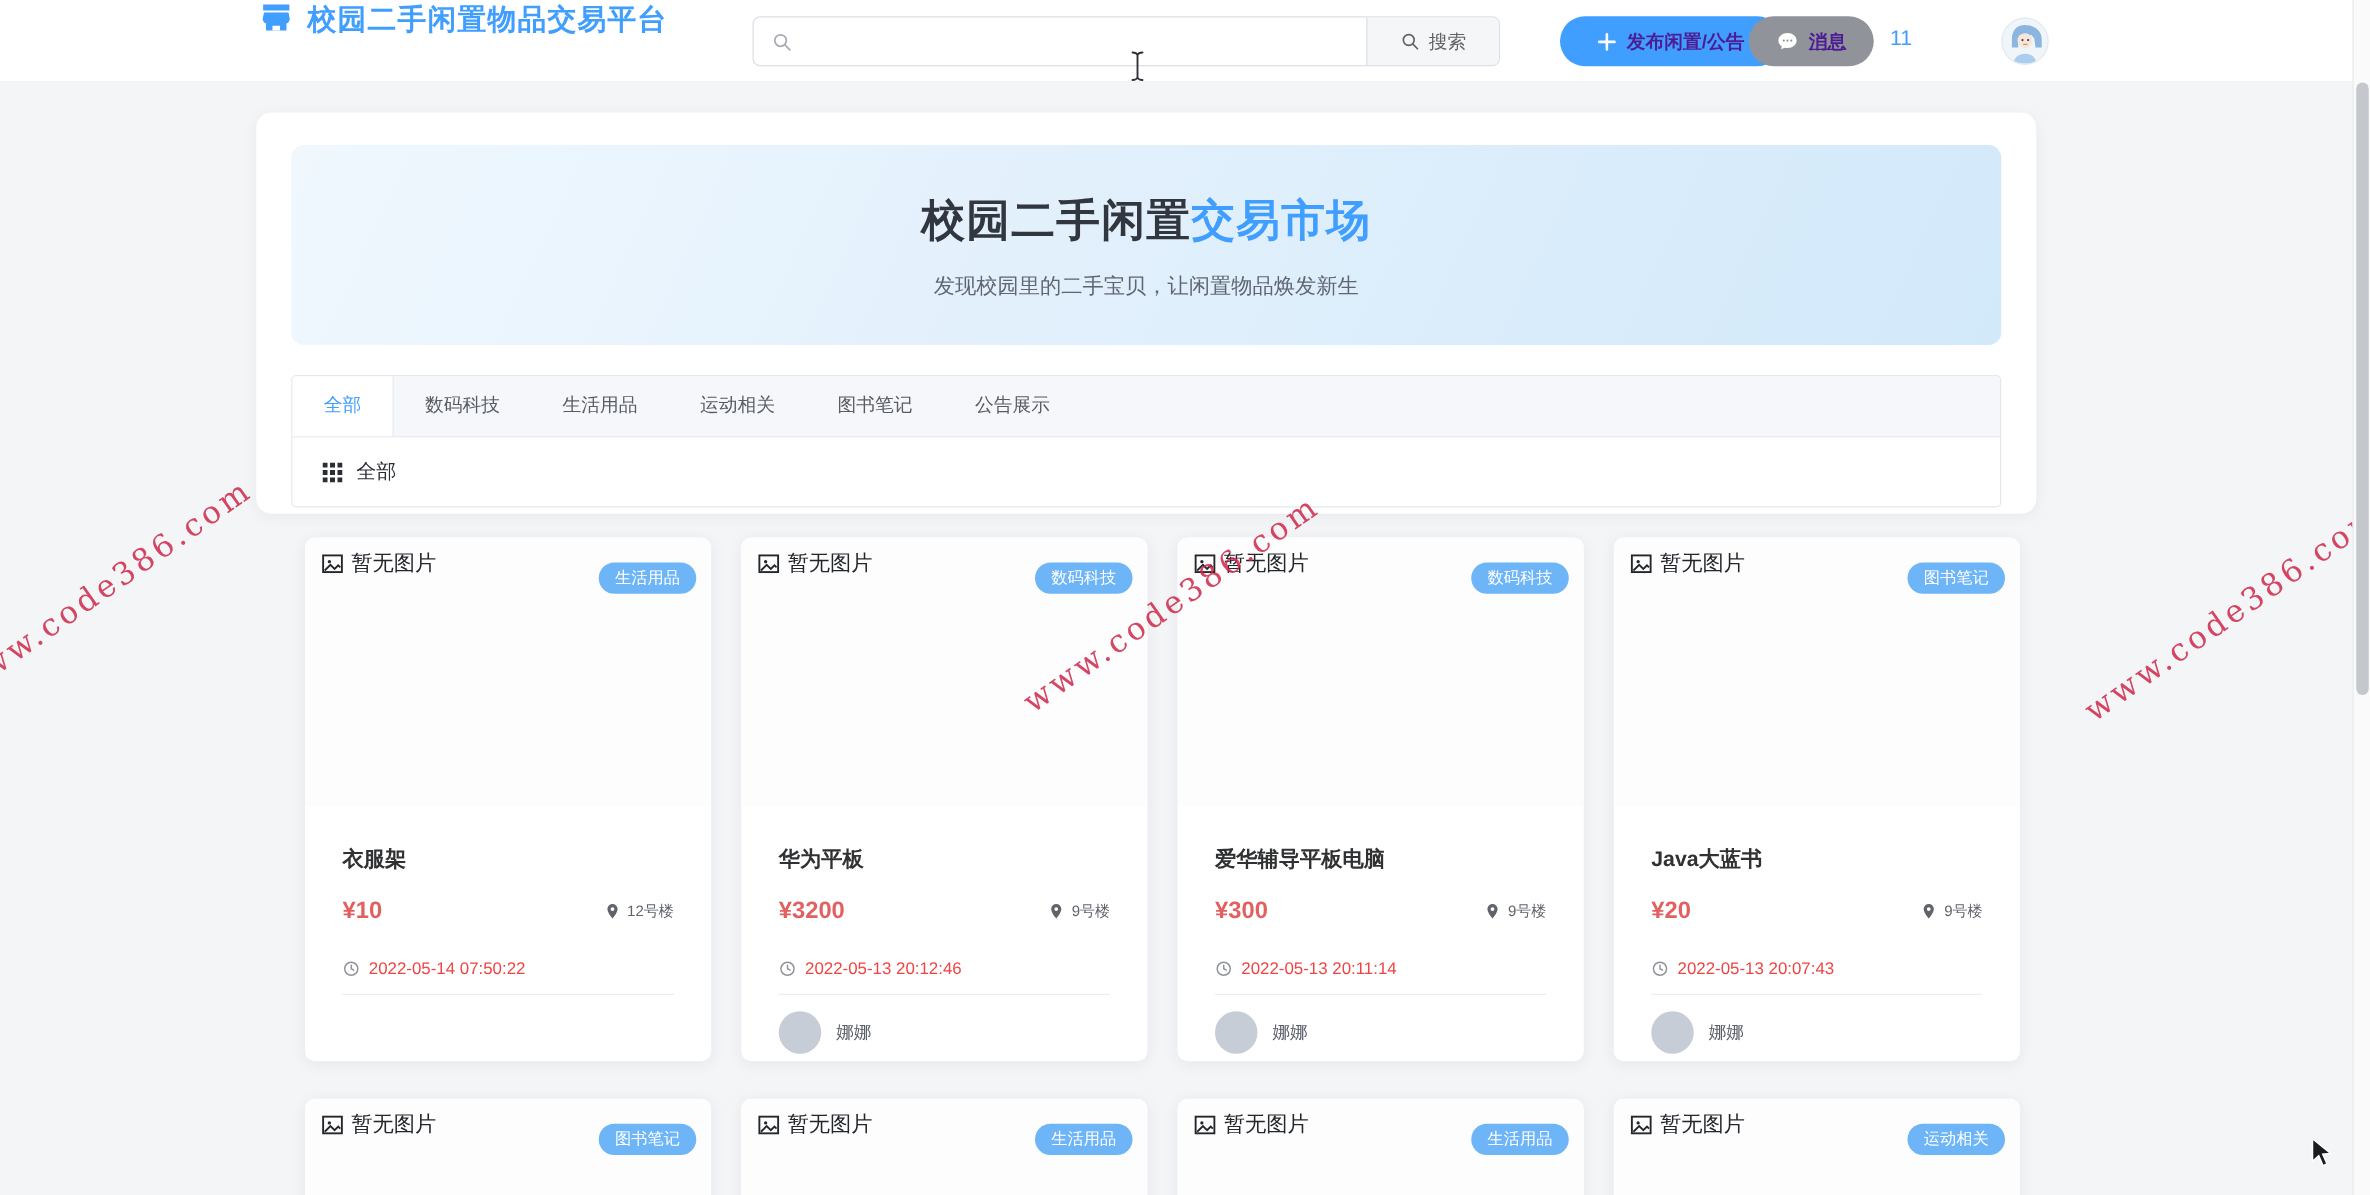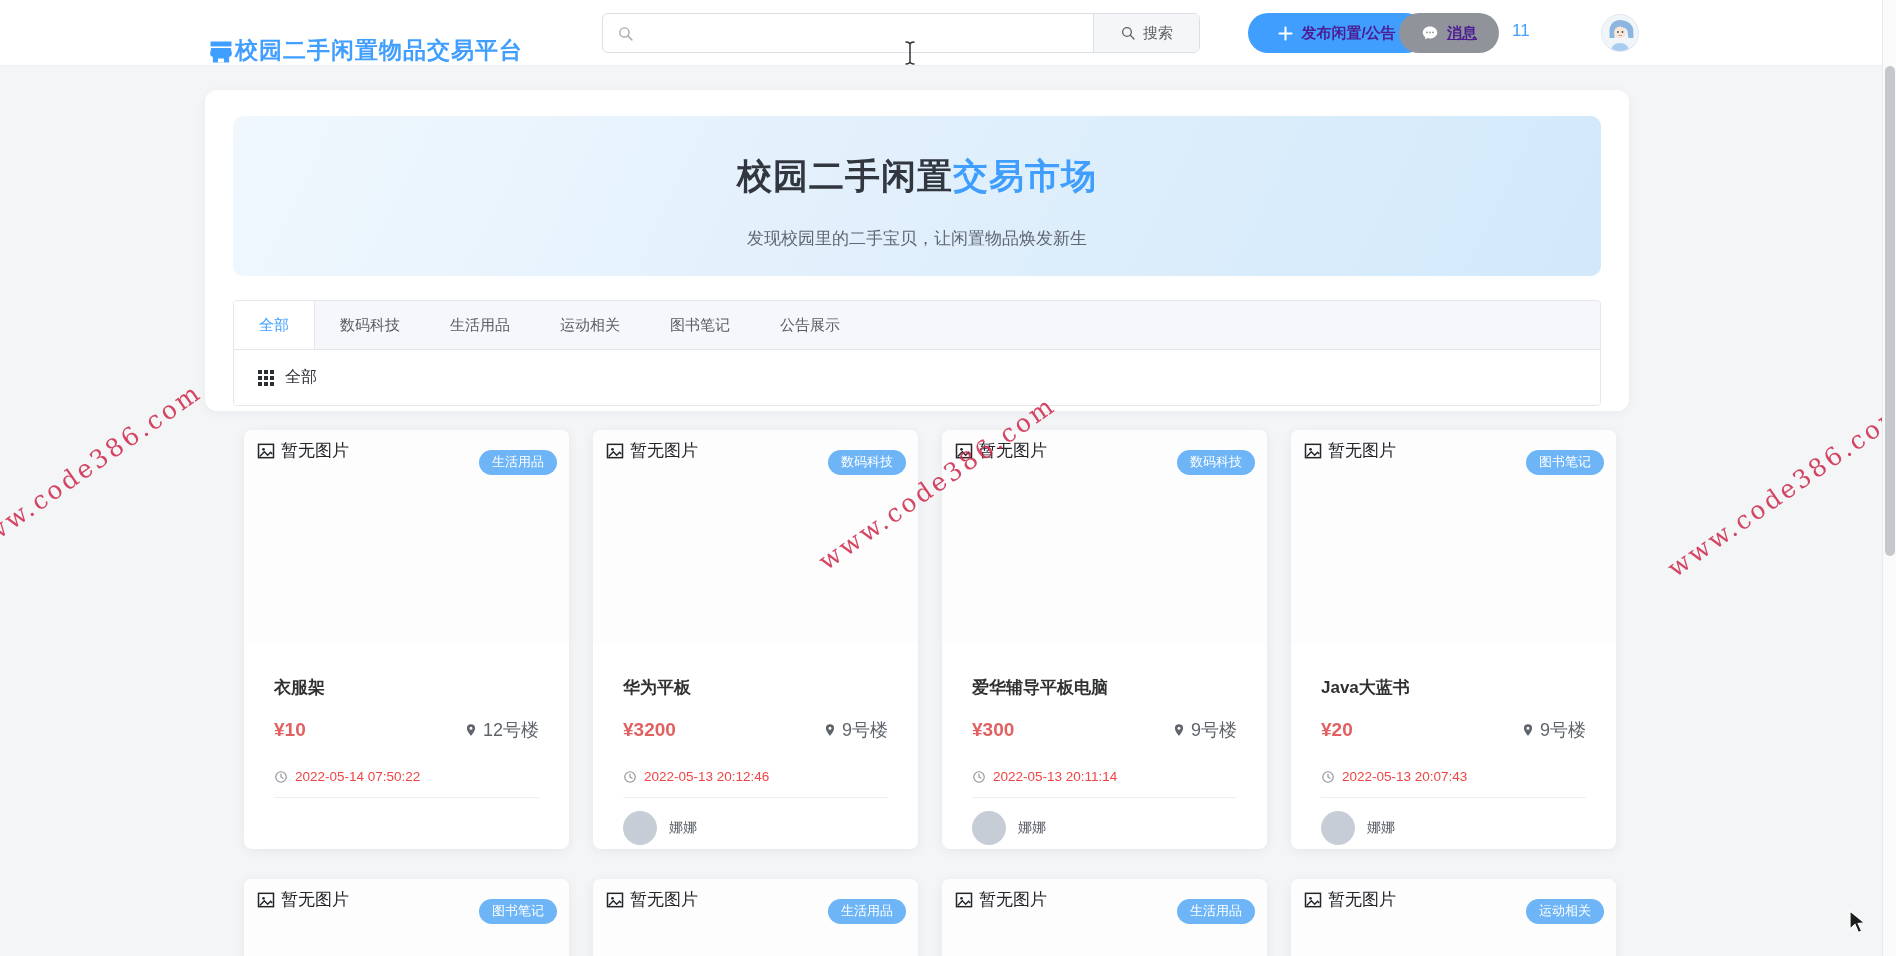--- a/index.html
+++ b/index.html
@@ -6,21 +6,21 @@
   html,body { margin:0; padding:0; }
   body {
     width:1896px; height:956px; overflow:hidden; position:relative;
     background:#f4f5f7;
     font-family:"Liberation Sans","DejaVu Sans",sans-serif;
     color:#303133;
   }
   
   .navbar { position:absolute; top:0; left:0; width:100%; height:66px; background:#fff;
             border-bottom:1px solid #edeff2; z-index:5; }
-  .brand { position:absolute; left:207px; top:0; height:66px; display:flex; align-items:flex-end; }
+  .brand { position:absolute; left:207px; top:0; height:66px; display:flex; align-items:flex-start; gap:11px; }
   .brand-title { font-size:23px; font-weight:bold; color:#409eff; letter-spacing:1px; }
   .search-bar { position:absolute; left:602px; top:13px; width:598px; height:40px; display:flex;
                 border:1px solid #dcdfe6; border-radius:6px; overflow:hidden; background:#fff; }
   .search-input-wrap { flex:1; display:flex; align-items:center; gap:9px; padding:0 14px; }
   .search-input { border:none; outline:none; flex:1; font-size:15px; color:#303133; background:transparent;
                   font-family:inherit; }
   .search-input::placeholder { color:#a8abb2; }
   .search-btn { width:106px; background:#f5f6f8; border:none; border-left:1px solid #dcdfe6;
                 display:flex; align-items:center; justify-content:center; gap:7px;
                 font-size:15px; color:#606266; cursor:pointer; font-family:inherit; }
@@ -31,21 +31,21 @@
   .msg-btn { left:1399px; width:100px; background:#909399; font-weight:bold;text-decoration:underline; }
   .msg-count { position:absolute; left:1512px; top:21px; font-size:17px; color:#409eff; }
   .nav-avatar { position:absolute; left:1601px; top:14px; width:38px; height:38px; border-radius:50%;
                 background:#eef3f8; border:1px solid #e3e8ef; overflow:hidden; cursor:pointer; }
   
   .panel { position:absolute; left:205px; top:90px; width:1424px; background:#fff; border-radius:12px;
            box-shadow:0 2px 12px rgba(31,45,61,.05); padding:26px 28px 0; height:321px; }
   .hero { height:160px; border-radius:10px;
           background:linear-gradient(115deg,#f0f8fe 0%,#e2f0fc 45%,#d2e9fa 100%);
           display:flex; flex-direction:column; align-items:center; justify-content:center; }
-  .hero-title { font-size:35px; font-weight:bold; color:#31363f; margin:10px; letter-spacing:1px; }
+  .hero-title { font-size:35px; font-weight:bold; color:#31363f; margin:0; letter-spacing:1px; }
   .hero-highlight { color:#409eff; }
   .hero-subtitle { font-size:17px; color:#5f6670; margin:17px 0 0; }
   .tabs-box { margin-top:24px; border:1px solid #e4e7ed; border-radius:4px; overflow:hidden; }
   .tabs-header { height:49px; background:#f5f7fa; border-bottom:1px solid #e4e7ed; display:flex; }
   .tab { padding:0 25px; line-height:48px; font-size:15px; color:#585d64; cursor:pointer; }
   .tab.active { background:#fff; color:#409eff; border-right:1px solid #e4e7ed; }
   .section-header { display:flex; align-items:center; gap:11px; padding:17px 24px; font-size:16px;
                     color:#2b2e33; background:#fff; }
   
   .cards-grid { position:absolute; left:244px; top:430px; width:1372px; display:grid;
@@ -54,21 +54,21 @@
           position:relative; overflow:hidden; cursor:pointer; }
   .card-image { height:215px; position:relative; background:#fdfdfe; }
   .no-image { position:absolute; left:12px; top:9px; display:flex; align-items:center; gap:5px;
               font-size:17px; color:#23262a; }
   .badge { position:absolute; right:12px; top:20px; background:#6db5f7; color:#fff; font-size:13px;
            padding:5px 13px; border-radius:13px; line-height:1.15; }
   .card-body { padding:0 30px; }
   .card-title { margin:31px 0 0; font-size:17px; font-weight:bold; color:#303133; }
   .price-row { margin-top:19px; display:flex; align-items:center; justify-content:space-between; }
   .price { font-size:19px; font-weight:bold; color:#e26060; }
-  .loc { display:flex; align-items:center; gap:5px; font-size:18px; color:#5f646b;justify-content:flex-end; }
+  .loc { display:flex; align-items:center; gap:5px; font-size:12px; color:#5f646b;justify-content:flex-end; }
   .time-row { margin-top:27px; display:flex; align-items:center; gap:7px; font-size:13.5px; color:#ef4444; }
   .card-divider { margin-top:13px; border-top:1px solid #ebeef5; }
   .seller-row { padding:13px 0; display:flex; align-items:center; gap:12px; }
   .seller-avatar { width:34px; height:34px; border-radius:50%; background:#c7cdd6; flex:0 0 auto; }
   .seller-name { font-size:14px; color:#5a5e66; }
   
   .watermark { position:absolute; z-index:20; font-family:"DejaVu Serif","Liberation Serif",serif;
                font-size:25px; letter-spacing:3px; color:rgba(204,38,72,.85); white-space:nowrap;
                transform:translate(-50%,-50%) rotate(-35deg); pointer-events:none; }
   .scrollbar { position:absolute; right:0; top:0; width:14px; height:956px; background:#fafafa;

